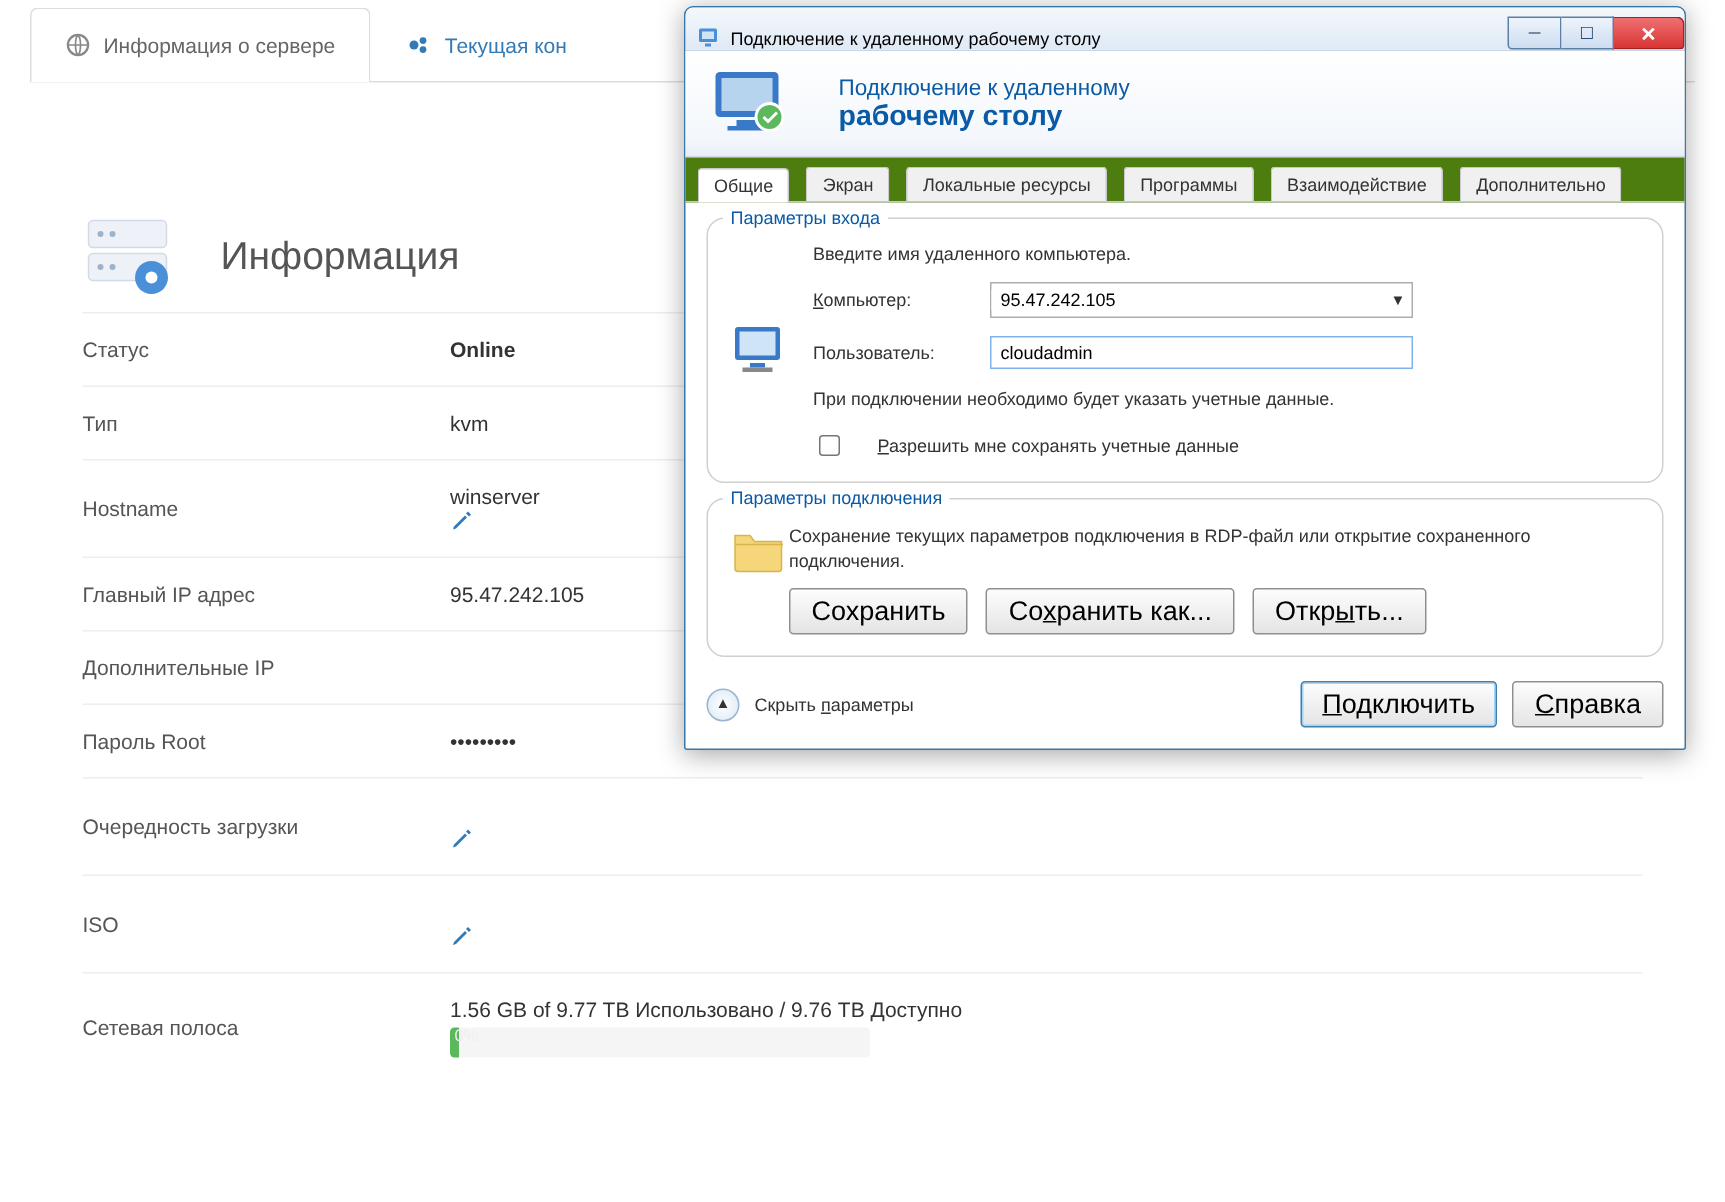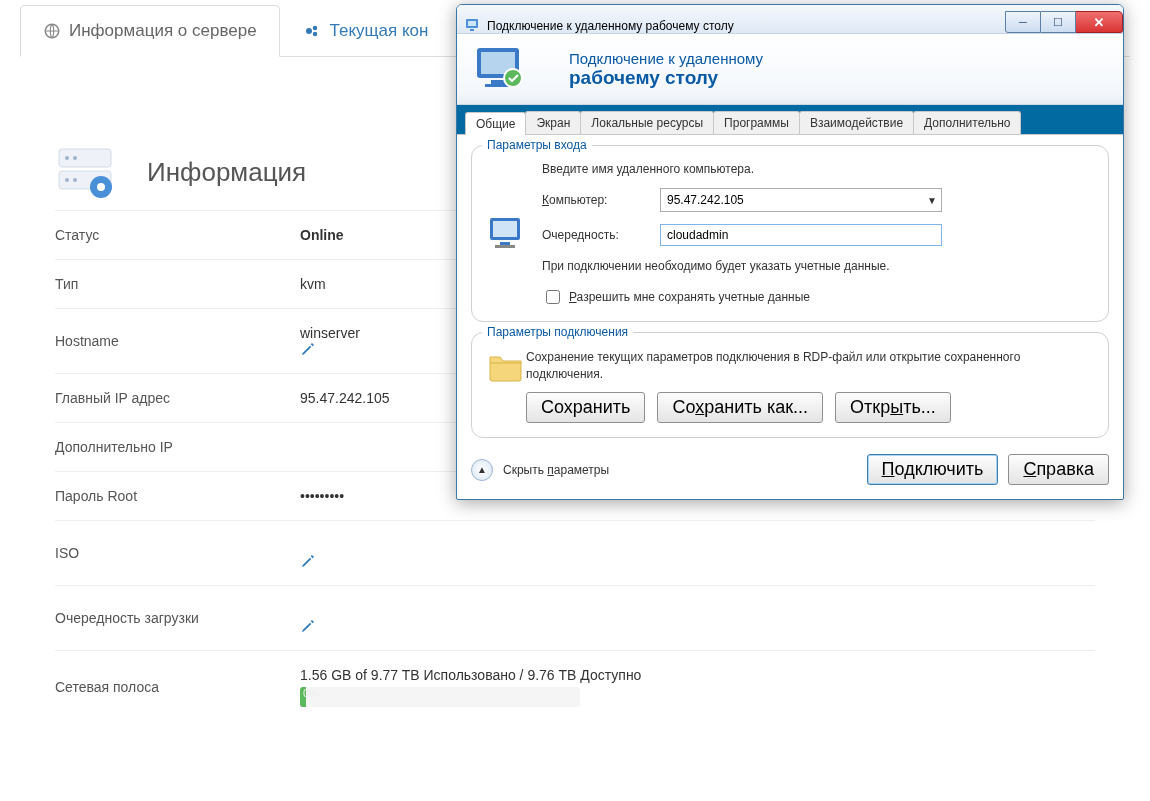--- a/index.html
+++ b/index.html
@@ -1,18 +1,18 @@
 <!DOCTYPE html>
 <html><head>
 <meta charset="utf-8">
 <style>
 html,body{margin:0;padding:0;font-family:Arial,Helvetica,sans-serif;background:#fff;color:#333;font-size:14px}
 .page{width:1150px;height:801px;position:relative;overflow:hidden}
 .tabs-row{display:flex;border-bottom:1px solid #ddd;margin:5px 20px 0}
-.tab{padding:15px 22px;color:#337ab7;cursor:pointer;display:flex;align-items:center;gap:8px;font-size:17px}
+.tab{padding:15px 22px;color:#337ab7;cursor:pointer;display:flex;align-items:center;gap:8px;font-size:14px}
 .tab.active{border:1px solid #ddd;border-bottom-color:#fff;border-radius:5px 5px 0 0;color:#666;margin-bottom:-1px;background:#fff}
 .hostinfo{text-align:center;margin:24px 0;font-size:17px;color:#555}
 .hostinfo .lbl{display:inline-block;min-width:160px;text-align:right;margin-right:6px}
 .section-head{display:flex;align-items:center;gap:22px;margin:15px 55px 10px;font-size:26px;color:#555;font-weight:400}
 .server-icon{width:70px;height:55px;position:relative}
 .info-table{margin:10px 55px}
 .info-row{display:flex;padding:16px 0;border-top:1px solid #eee;align-items:center}
 .info-row .k{flex:0 0 245px;color:#555}
 .info-row .v{flex:1;color:#333}
 .online{color:#1c8c1c;font-weight:bold}
@@ -22,35 +22,35 @@
 .progress .fill{position:absolute;left:0;top:0;bottom:0;width:1%;background:#5cb85c;border-radius:3px 0 0 3px;color:#eee;font-size:11px;padding-left:3px}
 
 .rdp{position:absolute;left:456px;top:4px;width:666px;background:#fff;border:1px solid #3877a8;box-shadow:0 3px 18px rgba(0,0,0,0.35);border-radius:6px 6px 2px 2px;font-size:12px}
 .titlebar{height:28px;background:linear-gradient(#f4f8fc,#dfe9f5);border-radius:5px 5px 0 0;display:flex;align-items:flex-end;padding:0 0 0 8px;border-bottom:1px solid #c6d5e6}
 .titlebar .appicon{width:16px;height:16px;margin-right:6px}
 .titlebar .title{flex:1;color:#000;font-size:12px}
 .winbtns{display:flex}
 .winbtn{width:34px;height:20px;border:1px solid #5c7fa6;border-left:none;background:linear-gradient(#eef4fb,#cdddf0);color:#2a4d73;display:flex;align-items:center;justify-content:center;font-size:11px}
 .winbtn.first{border-left:1px solid #5c7fa6;border-radius:0 0 0 3px}
 .winbtn.close{background:linear-gradient(#f07070,#d93434);border-color:#a52020;color:#fff;border-radius:0 5px 3px 0;width:46px;font-weight:bold;font-size:13px}
-.banner{display:flex;align-items:center;padding:10px 16px;background:linear-gradient(#fff,#f3f7fc 85%,#e8eef6);border-bottom:1px solid #cfd9e6;gap:36px}
+.banner{display:flex;align-items:center;padding:10px 16px;background:linear-gradient(#fff,#f3f7fc 85%,#e8eef6);border-bottom:1px solid #cfd9e6;gap:26px}
 .banner .big-title{color:#0a5aa6;font-size:15px}
 .banner .big-title .bold{font-size:19px;font-weight:bold}
-.tabstrip{display:flex;padding:6px 8px 0;background:#0369a1;border-bottom:1px solid #c8c8c8;gap:0}
+.tabstrip{display:flex;padding:6px 8px 0;background:#4d7c0f;border-bottom:1px solid #c8c8c8;gap:12px}
 .dtab{padding:4px 10px;border:1px solid #c8c8c8;border-bottom:none;background:#f0f0f0;margin-right:-1px;border-radius:3px 3px 0 0;cursor:pointer;font-size:12px}
 .dtab.active{background:#fff;position:relative;top:1px}
 .group{margin:10px 14px 6px;border:1px solid #d0d0d0;border-radius:12px;position:relative;padding:16px 14px 14px}
 .group .legend{position:absolute;top:-8px;left:10px;background:#fff;padding:0 5px;font-size:12px;color:#0a5aa6}
 .fields{display:grid;grid-template-columns:48px 110px 1fr;row-gap:12px;column-gap:8px;align-items:center}
 .fields .span2{grid-column:2/4}
 .combo{display:flex;align-items:center;border:1px solid #abadb3;height:22px;background:#fff;width:280px}
 .combo input{flex:1;border:none;outline:none;padding:0 6px;font-size:12px}
 .combo .arrow{width:18px;text-align:center;font-size:10px;cursor:pointer}
 .txtin{border:1px solid #7eb4ea;height:20px;padding:0 6px;width:268px;font-size:12px}
-.cb{display:flex;align-items:center;gap:6px}
+.cb{display:flex;align-items:center;gap:22px}
 .cb input{width:14px;height:14px}
 .btn{border:1px solid #8e8f8f;background:linear-gradient(#fdfdfd,#e4e4e4);padding:4px 14px;border-radius:3px;min-width:96px;font-size:18px;cursor:pointer}
 .btn.default{border-color:#3c7fb1;box-shadow:0 0 0 1px #a7d3f2 inset}
 .connrow{display:flex;align-items:flex-start}
 .footer{display:flex;align-items:center;padding:10px 14px 14px;gap:10px}
 .footer .spacer{flex:1}
 .collapse{width:20px;height:20px;border:1px solid #99b4d1;border-radius:50%;background:radial-gradient(#fff,#d9e7f5);display:flex;align-items:center;justify-content:center;font-size:10px;cursor:pointer}
 .u{text-decoration:underline}
 svg{display:block}
 </style>
@@ -121,40 +121,40 @@
               <path d="M16 5l3 3 2-2-3-3-2 2z" fill="#337ab7"></path>
             </svg>
         </span>
       </div>
     </div>
     <div class="info-row">
       <div class="k">Главный IP адрес</div>
       <div class="v">95.47.242.105</div>
     </div>
     <div class="info-row">
-      <div class="k">Дополнительно IP</div>
+      <div class="k">Дополнительные IP</div>
       <div class="v"></div>
     </div>
     <div class="info-row">
       <div class="k">Пароль Root</div>
       <div class="v">•••••••••</div>
     </div>
     <div class="info-row">
-      <div class="k">ISO</div>
+      <div class="k">Очередность загрузки</div>
       <div class="v">
         <span class="pencil">
           <svg width="16" height="16" viewBox="0 0 24 24">
               <path d="M3 21l3-1 11-11-2-2L4 18l-1 3z" fill="#337ab7"></path>
               <path d="M16 5l3 3 2-2-3-3-2 2z" fill="#337ab7"></path>
             </svg>
         </span>
       </div>
     </div>
     <div class="info-row">
-      <div class="k">Очередность загрузки</div>
+      <div class="k">ISO</div>
       <div class="v">
         <span class="pencil">
           <svg width="16" height="16" viewBox="0 0 24 24">
               <path d="M3 21l3-1 11-11-2-2L4 18l-1 3z" fill="#337ab7"></path>
               <path d="M16 5l3 3 2-2-3-3-2 2z" fill="#337ab7"></path>
             </svg>
         </span>
       </div>
     </div>
     <div class="info-row">
@@ -223,21 +223,21 @@
             </svg>
         </div>
         <div class="span2">Введите имя удаленного компьютера.</div>
         <div><span class="u">К</span>омпьютер:</div>
         <div>
           <div class="combo">
             <input value="95.47.242.105" style="">
             <span class="arrow">▼</span>
           </div>
         </div>
-        <div>Очередность:</div>
+        <div>Пользователь:</div>
         <div><input class="txtin" value="cloudadmin" style=""></div>
         <div class="span2" style="line-height:1.4">При подключении необходимо будет указать учетные данные.</div>
         <div class="span2 cb">
           <input type="checkbox" style="">
           <span><span class="u">Р</span>азрешить мне сохранять учетные данные</span>
         </div>
       </div>
     </div>
 
     <div class="group">

